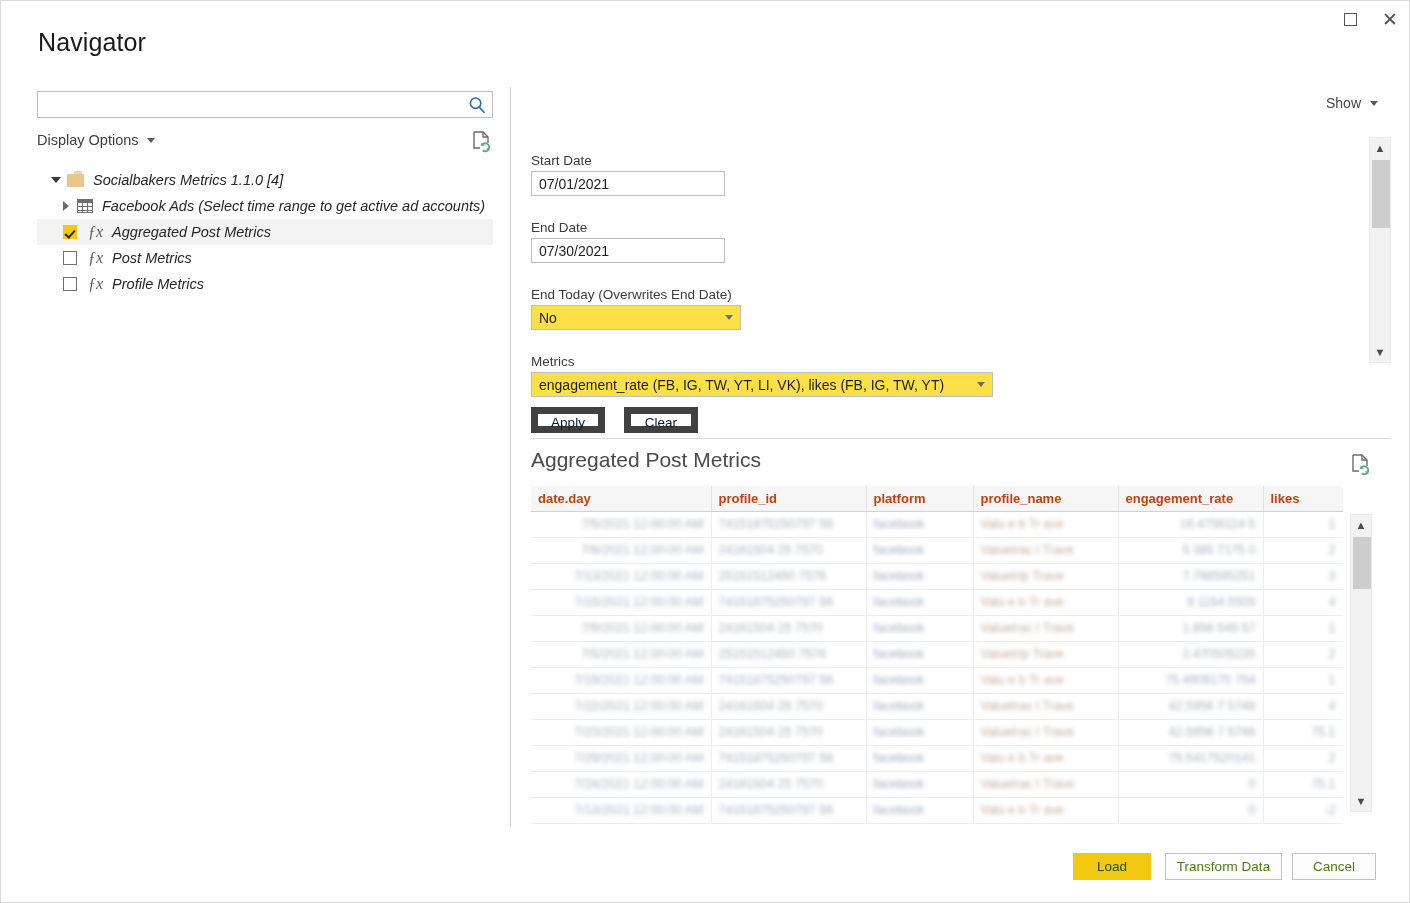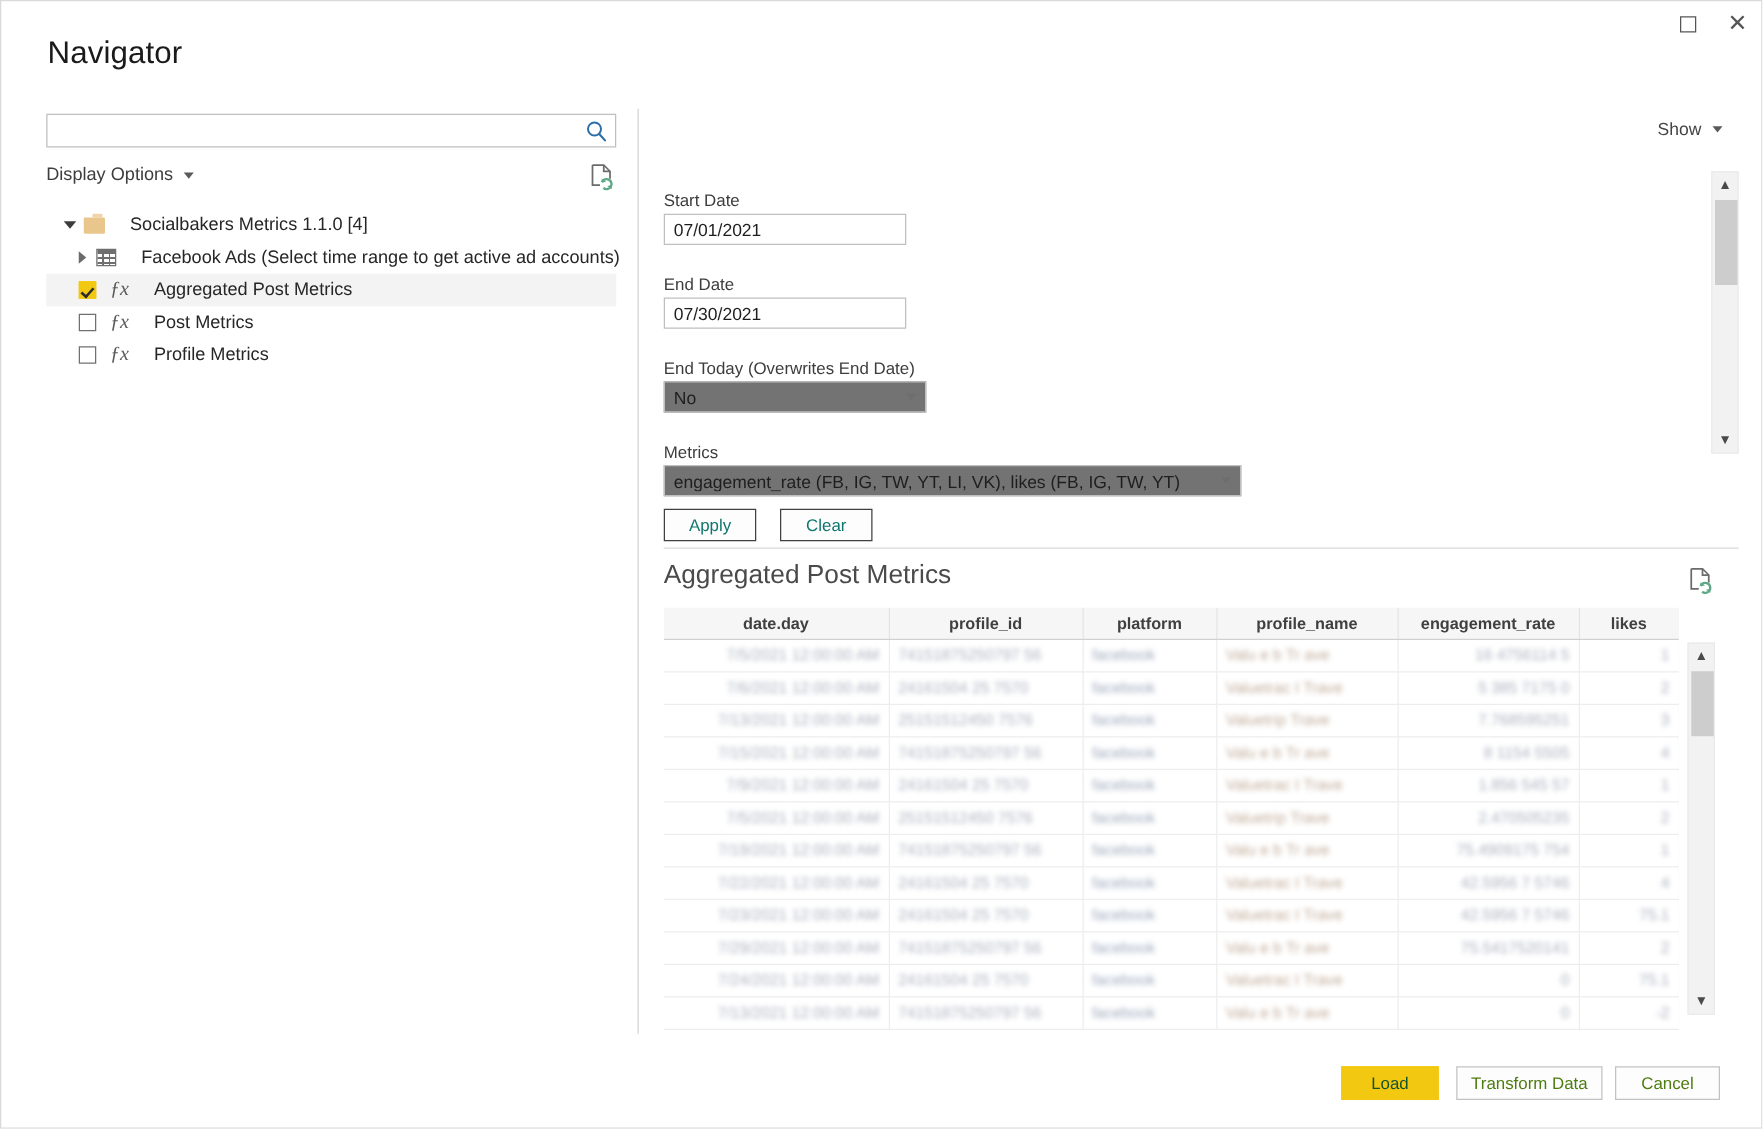--- a/index.html
+++ b/index.html
@@ -118,21 +118,21 @@
   .fx-ico {
     font-family: "Liberation Serif", serif; font-style: italic;
     font-size: 16px; color: #5a5a5a; flex: none;
   }
   .grid-ico {
     width: 16px; height: 14px; border: 1.3px solid #6f6f6f; flex: none; position: relative;
     background:
       linear-gradient(to right, transparent 0 4px, #6f6f6f 4px 5px, transparent 5px 9px, #6f6f6f 9px 10px, transparent 10px),
       linear-gradient(to bottom, #6f6f6f 0 3px, transparent 3px 6px, #6f6f6f 6px 7px, transparent 7px 10px, #6f6f6f 10px 11px, transparent 11px);
   }
-  .tree-label { margin-left: 20px; }
+  .tree-label { margin-left: 9px; font-style: italic; }
 
   
   #vdivider {
     position: absolute; left: 509px; top: 86px; width: 1px; height: 740px;
     background: #d4d4d4;
   }
 
   
   #show-ctl {
     position: absolute; left: 1325px; top: 94px;
@@ -146,38 +146,38 @@
   .field-label {
     font-size: 13.5px; color: #3c3c3c; margin-bottom: 3px; display: block;
   }
   .txtinput {
     width: 194px; height: 25px; border: 1px solid #bfbfbf; background: #fff;
     font-family: "Liberation Sans", sans-serif; font-size: 14px; color: #1e1e1e;
     padding: 0 7px; outline: none;
   }
   .field-block { margin-bottom: 8px; margin-top: 24px; }
   .selectbox {
-    height: 25px; border: 1px solid #bfbfbf; background: #737373;
+    height: 25px; border: 1px solid #bfbfbf; background: #fde047;
     display: flex; align-items: center; font-size: 14px; color: #1e1e1e;
     padding: 0 7px; cursor: default;
   }
   #sel-endtoday { width: 210px; }
   #sel-metrics { width: 462px; justify-content: flex-end; }
   .selectbox .sel-val { flex: 1; white-space: nowrap; overflow: hidden; }
   .sel-caret {
     width: 0; height: 0;
     border-left: 4.5px solid transparent;
     border-right: 4.5px solid transparent;
     border-top: 5px solid #6e6e6e;
     margin-left: 8px; flex: none;
   }
   #btnrow { margin-top: 10px; display: flex; gap: 19px; }
   .plainbtn {
-    width: 74px; height: 26px; border: 1px solid #404040; background: #fdfdfd;
-    font-family: "Liberation Sans", sans-serif; font-size: 13.5px; color: #0f766e;
+    width: 74px; height: 26px; border: 7px solid #404040; background: #fdfdfd;
+    font-family: "Liberation Sans", sans-serif; font-size: 13.5px; color: #0f172a;
     cursor: default;
   }
 
   
   #form-scroll {
     position: absolute; left: 1368px; top: 136px; width: 22px; height: 226px;
     background: #f2f2f2; border: 1px solid #eaeaea;
   }
   .sb-arrow {
     position: absolute; left: 0; width: 100%; height: 20px;
@@ -202,21 +202,21 @@
   }
 
   #table-wrap {
     position: absolute; left: 530px; top: 485px; width: 812px; height: 340px;
     overflow: hidden;
   }
   table.prev { border-collapse: collapse; width: 812px; table-layout: fixed; }
   table.prev th {
     height: 25px; background: #f6f6f6; border-bottom: 1px solid #d0d0d0;
     border-right: 1px solid #e3e3e3;
-    font-size: 13px; font-weight: bold; color: #404040; text-align: center;
+    font-size: 13px; font-weight: bold; color: #c2410c; text-align: left;
     padding: 0 7px; white-space: nowrap;
   }
   table.prev td {
     height: 26px; border-bottom: 1px solid #ededed; border-right: 1px solid #ededed;
     font-size: 12.5px; padding: 0 7px; white-space: nowrap;
   }
   td.redacted {
     color: #9aa0b0; filter: blur(2.1px); opacity: 0.82;
     text-align: right; overflow: hidden;
   }

